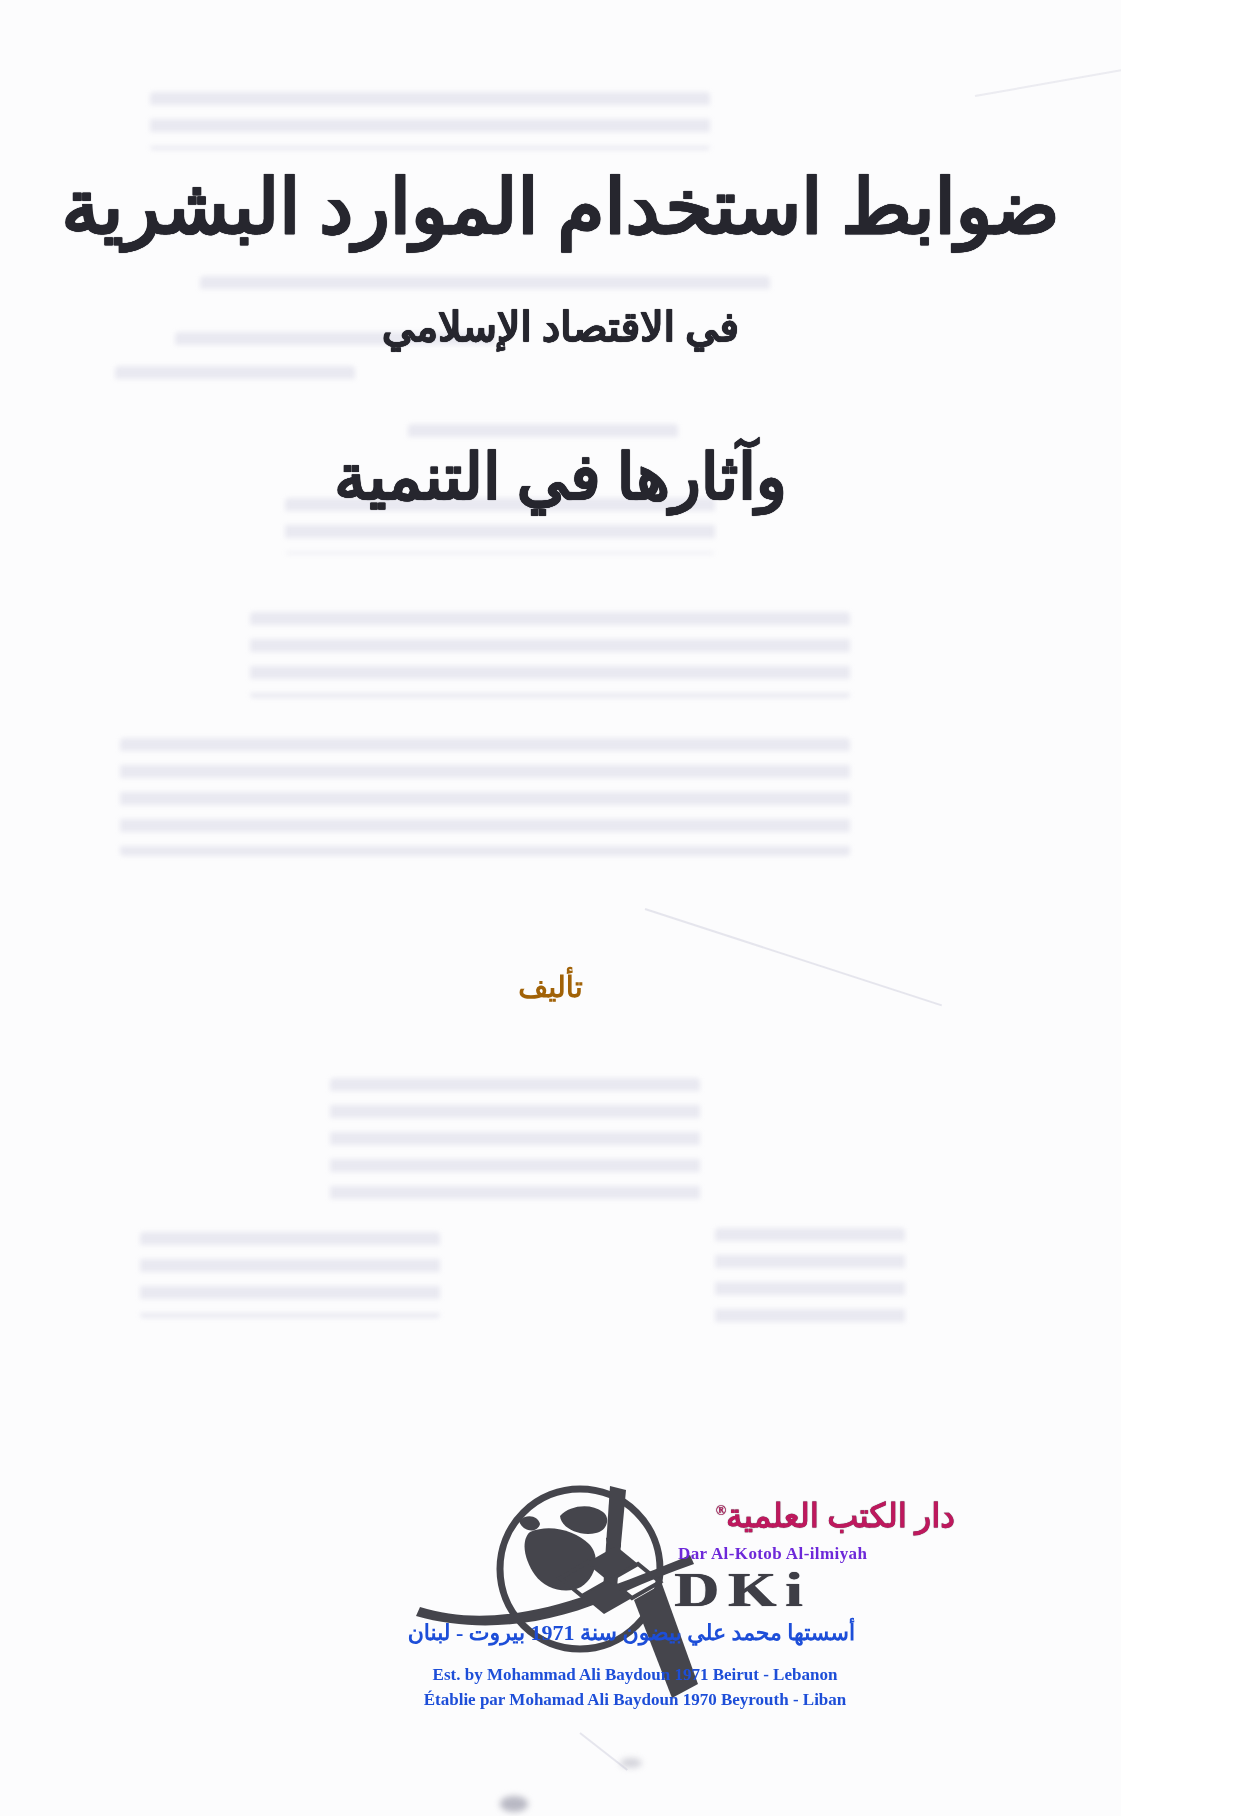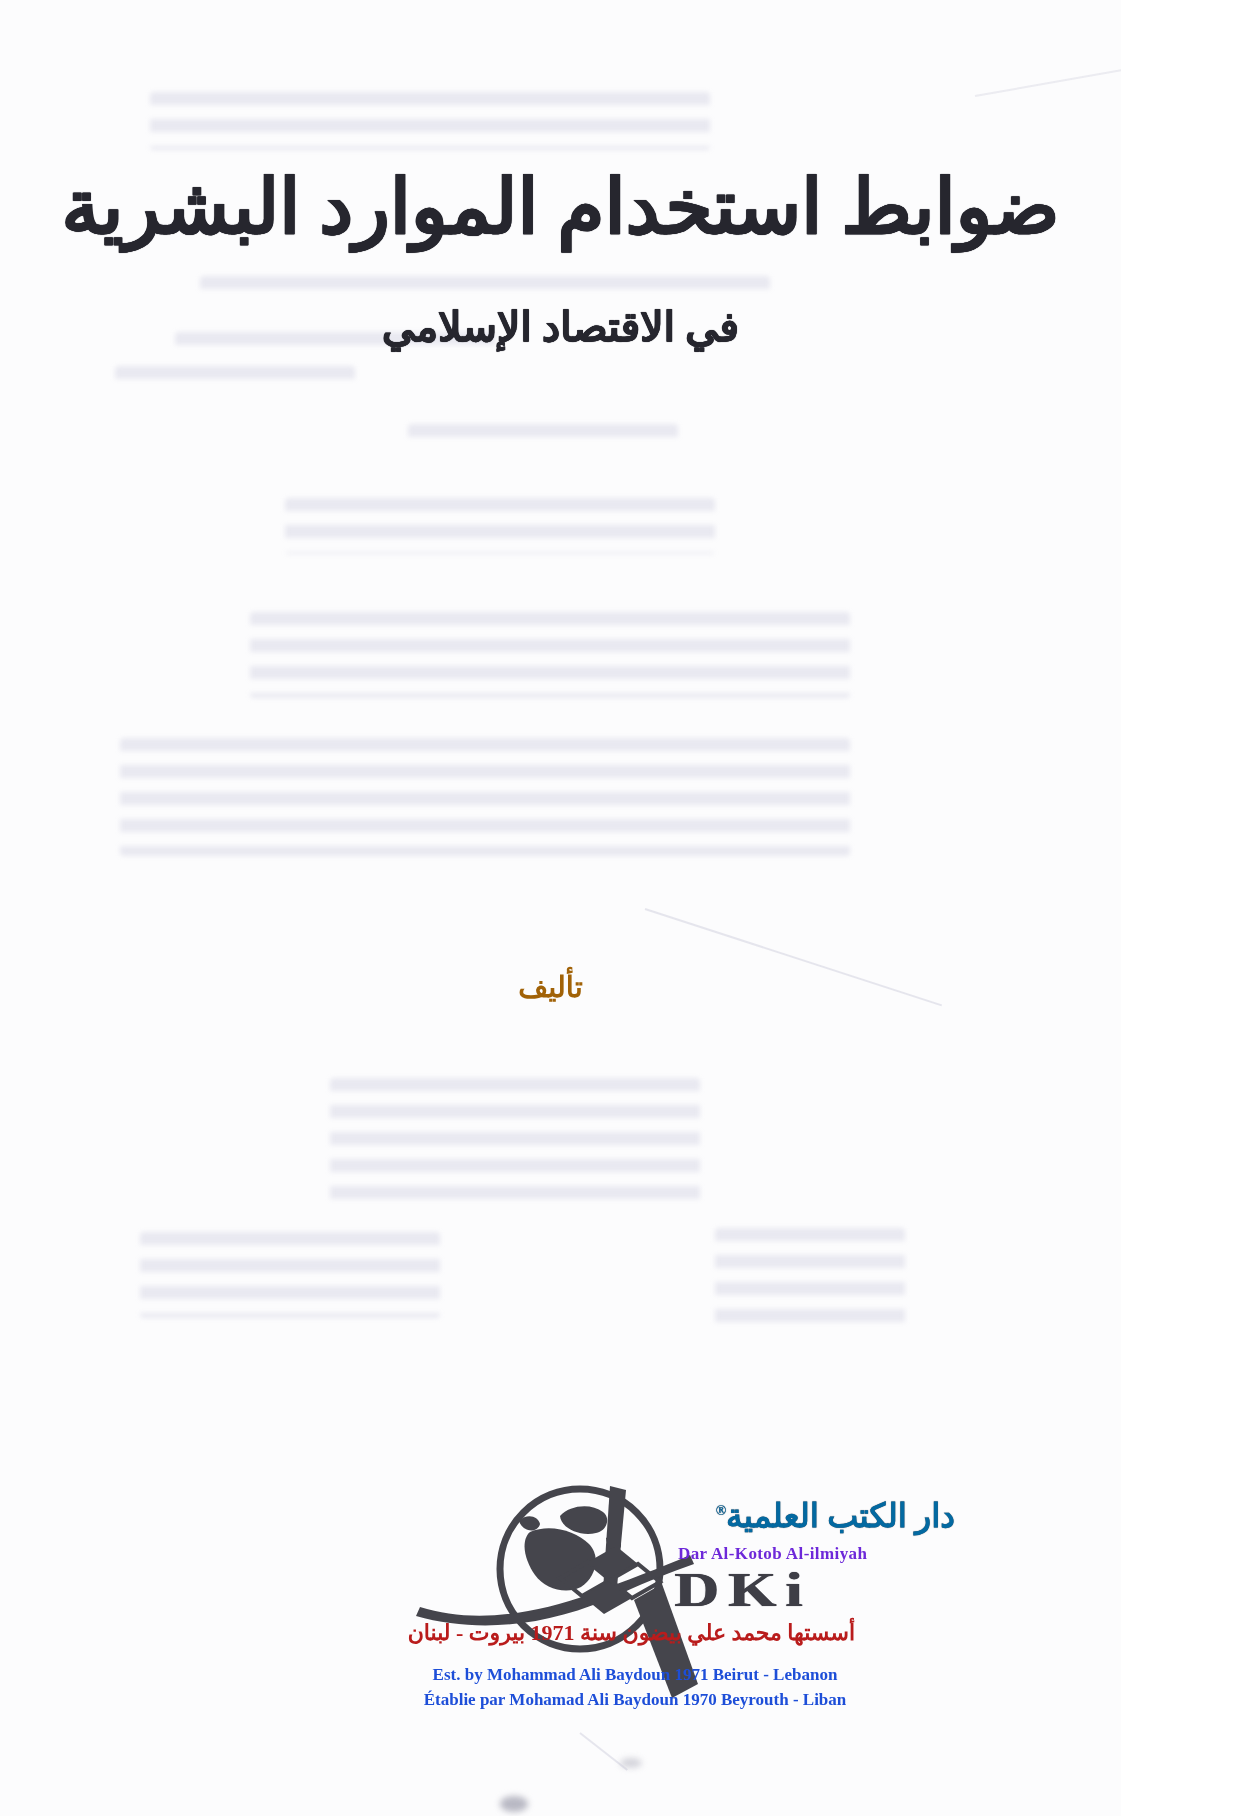--- a/index.html
+++ b/index.html
@@ -30,40 +30,40 @@
   .byline { top:970px; font-size:29px; }
   .author { top:1010px; font-size:38px; letter-spacing:1px; }
 
   
   .logo-block { position:absolute; left:400px; top:1474px; width:560px; height:255px; color:#43434b; }
   .logo-svg { position:absolute; left:10px; top:2px; width:290px; height:226px; }
   .brand-col { position:absolute; left:278px; top:0; width:277px; }
   .brand-ar {
     position:absolute; left:0; top:22px; width:100%;
     direction:rtl; text-align:right; white-space:nowrap;
-    font-size:33px; font-weight:bold; color:#0369a1;
+    font-size:33px; font-weight:bold; color:#be185d;
     text-shadow:0 0 0.8px #3e3e46;
   }
   .brand-ar sup { font-size:14px; }
   .brand-en {
     position:absolute; left:0; top:70px; width:100%;
     font-size:17px; font-weight:bold; letter-spacing:0.4px;
     white-space:nowrap; color:#6d28d9;
   }
   .brand-dki {
     position:absolute; left:-4px; top:88px;
     font-size:62px; font-weight:bold; letter-spacing:9px;
     color:#3e3e46; transform:scaleY(0.78); transform-origin:left top;
     text-shadow:0 0 1px #3e3e46, 1px 0 #3e3e46;
     white-space:nowrap;
   }
   .founder-ar {
     position:absolute; left:15px; top:146px; width:440px;
     direction:rtl; text-align:center; white-space:nowrap;
-    font-size:22px; font-weight:bold; color:#b91c1c;
+    font-size:22px; font-weight:bold; color:#1d4ed8;
   }
   .founder-en, .founder-fr {
     position:absolute; left:15px; width:440px;
     text-align:center; white-space:nowrap;
     font-size:17px; font-weight:bold; color:#1d4ed8;
   }
   .founder-en { top:191px; }
   .founder-fr { top:216px; }
 
   
@@ -102,20 +102,21 @@
   <div class="ghost" style="left:140px; top:1232px; width:300px; height:86px;"></div>
 
   <div class="crease" style="left:975px; top:95px;  width:170px; transform:rotate(-10deg); opacity:0.5;"></div>
   <div class="crease" style="left:645px; top:908px; width:312px; transform:rotate(18deg);"></div>
   <div class="crease" style="left:580px; top:1732px; width:60px; transform:rotate(38deg);"></div>
   <div class="smudge" style="left:500px; top:1796px; width:28px; height:16px;"></div>
   <div class="smudge" style="left:620px; top:1758px; width:22px; height:10px; opacity:0.6;"></div>
 
   <div class="title-line t1">ضوابط استخدام الموارد البشرية</div>
   <div class="title-line t2">في الاقتصاد الإسلامي</div>
+  <div class="title-line t3">وآثارها في التنمية</div>
 
   <div class="byline">تأليف</div>
 
   <div class="logo-block">
 
     <svg class="logo-svg" viewBox="0 0 290 226" aria-hidden="true">
 
       <circle cx="170" cy="93" r="80" fill="none" stroke="#45454c" stroke-width="7"></circle>
 
       <path d="M150,40 C160,29 181,27 193,36 C201,42 197,55 186,57 C170,61 151,52 150,40 Z" fill="#45454c"></path>

